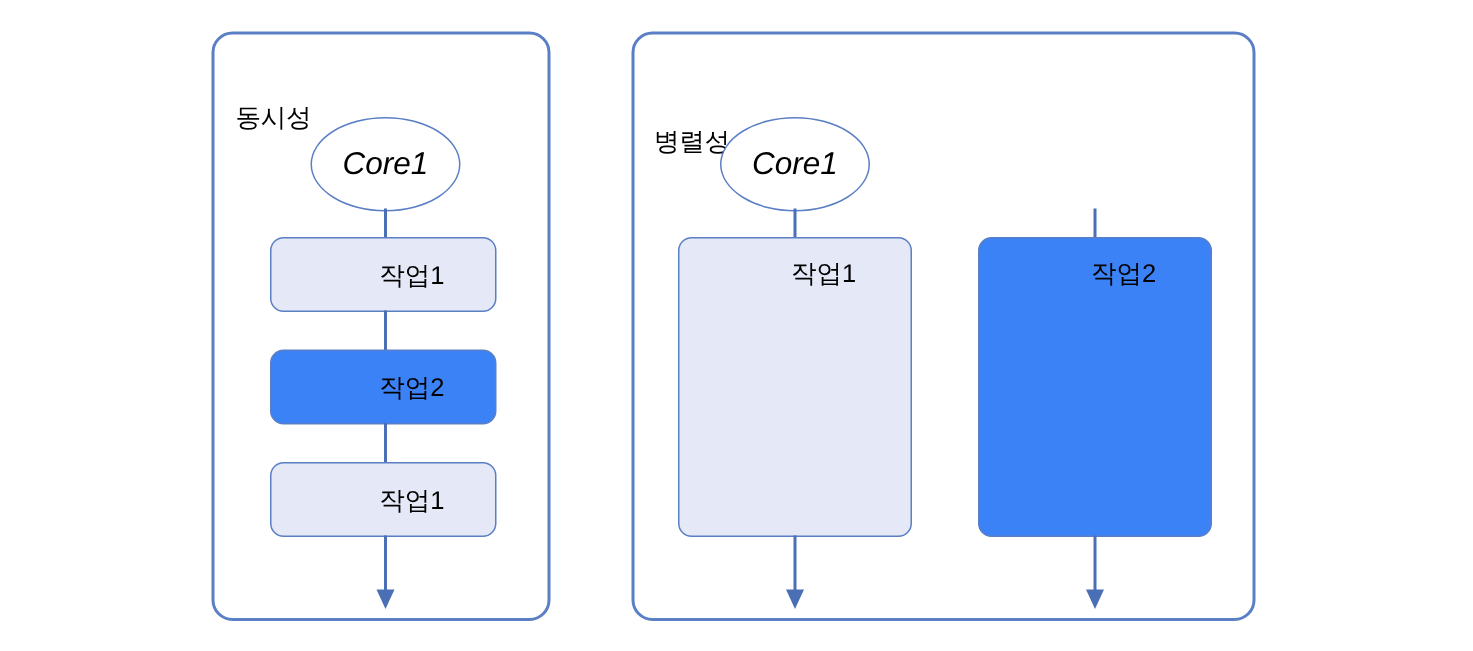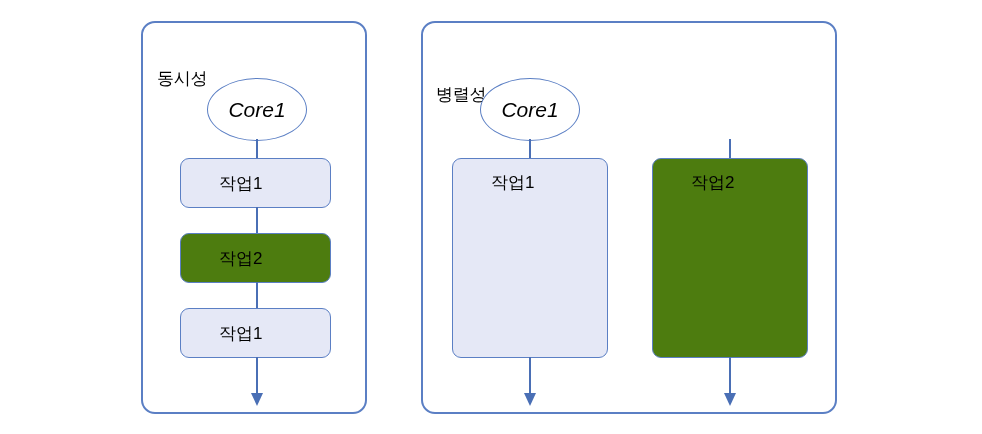--- a/index.html
+++ b/index.html
@@ -46,27 +46,27 @@
     font-size: 21px;
     color: #000000;
     font-style: italic;
   }
   .task {
     position: absolute;
     box-sizing: border-box;
     border: 1.5px solid #5b7fc4;
     border-radius: 9px;
     display: flex;
-    justify-content: flex-start;
+    justify-content: center;
     font-size: 17px;
     color: #000000;
     padding-left: 38px;
   }
   .task.fill-light { background: #e5e8f6; }
-  .task.fill-dark  { background: #4d7c0f; }
+  .task.fill-dark  { background: #3b82f6; }
   .task.center-v   { align-items: center; }
   .task.top-v      { align-items: flex-start; padding-top: 12px; }
   .connector {
     position: absolute;
     background: #4a6fb5;
     width: 2px;
   }
   .arrow-wrap {
     position: absolute;
   }

